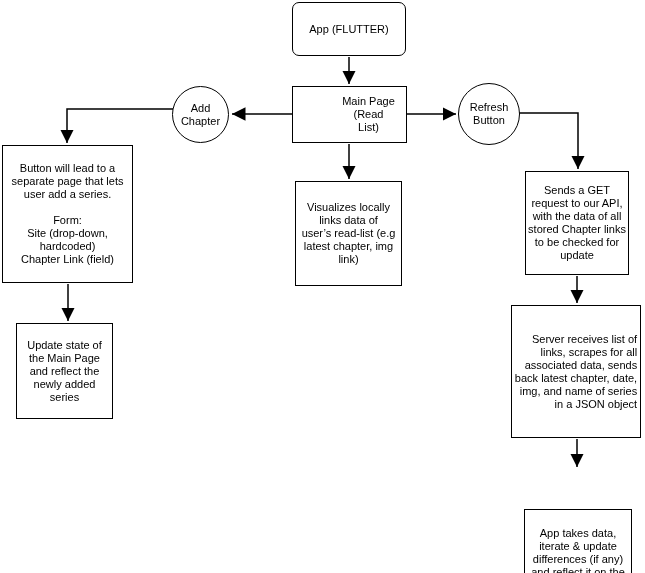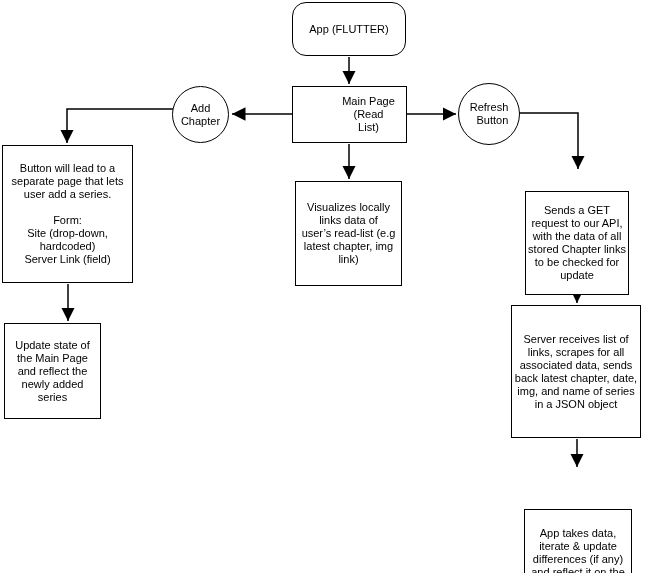--- a/index.html
+++ b/index.html
@@ -25,32 +25,32 @@
     box-sizing: border-box;
     background: #ffffff;
     border: 1.5px solid #000000;
     display: flex;
     align-items: center;
     justify-content: center;
     text-align: center;
     padding: 2px;
   }
   .node .label { white-space: pre-line; display: block; }
-  .rounded { border-radius: 14px; }
+  .rounded { border-radius: 7px; }
   .circle  { border-radius: 50%; }
   
   #n-app      { left: 292px; top: 2px;   width: 114px; height: 54px; }
   #n-main     { left: 292px; top: 86px;  width: 115px; height: 57px; padding-left: 40px; }
   #n-add      { left: 172px; top: 86px;  width: 57px;  height: 57px; }
-  #n-refresh  { left: 458px; top: 83px;  width: 62px;  height: 62px; text-align: right; }
+  #n-refresh  { left: 458px; top: 83px;  width: 62px;  height: 62px; }
   #n-form     { left: 2px;   top: 145px; width: 131px; height: 138px; }
-  #n-update   { left: 4px;  top: 323px; width: 97px;  height: 96px; }
+  #n-update   { left: 16px;  top: 323px; width: 97px;  height: 96px; }
   #n-visual   { left: 295px; top: 181px; width: 107px; height: 105px; }
-  #n-request  { left: 525px; top: 171px; width: 104px; height: 104px; margin-top: 20px; }
-  #n-server   { left: 511px; top: 305px; width: 130px; height: 133px; }
+  #n-request  { left: 525px; top: 171px; width: 104px; height: 104px; }
+  #n-server   { left: 511px; top: 305px; width: 130px; height: 133px; text-align: right; }
   #n-appdiff  { left: 524px; top: 469px; width: 108px; height: 101px; margin-top: 40px; }
 </style>
 </head>
 <body>
 
 <div class="canvas">
 
   <svg class="edges" viewBox="0 0 645 573" xmlns="http://www.w3.org/2000/svg">
     <defs>
       <marker id="arrow" viewBox="0 0 10 10" refX="10" refY="5" markerWidth="9" markerHeight="9" orient="auto-start-reverse">
@@ -90,21 +90,21 @@
   </div>
 
   <div id="n-form" class="node">
     <span class="label">Button will lead to a
 separate page that lets
 user add a series.
 
 Form:
 Site (drop-down,
 hardcoded)
-Server Link (field)</span>
+Chapter Link (field)</span>
   </div>
 
   <div id="n-update" class="node">
     <span class="label">Update state of
 the Main Page
 and reflect the
 newly added
 series</span>
   </div>
 

